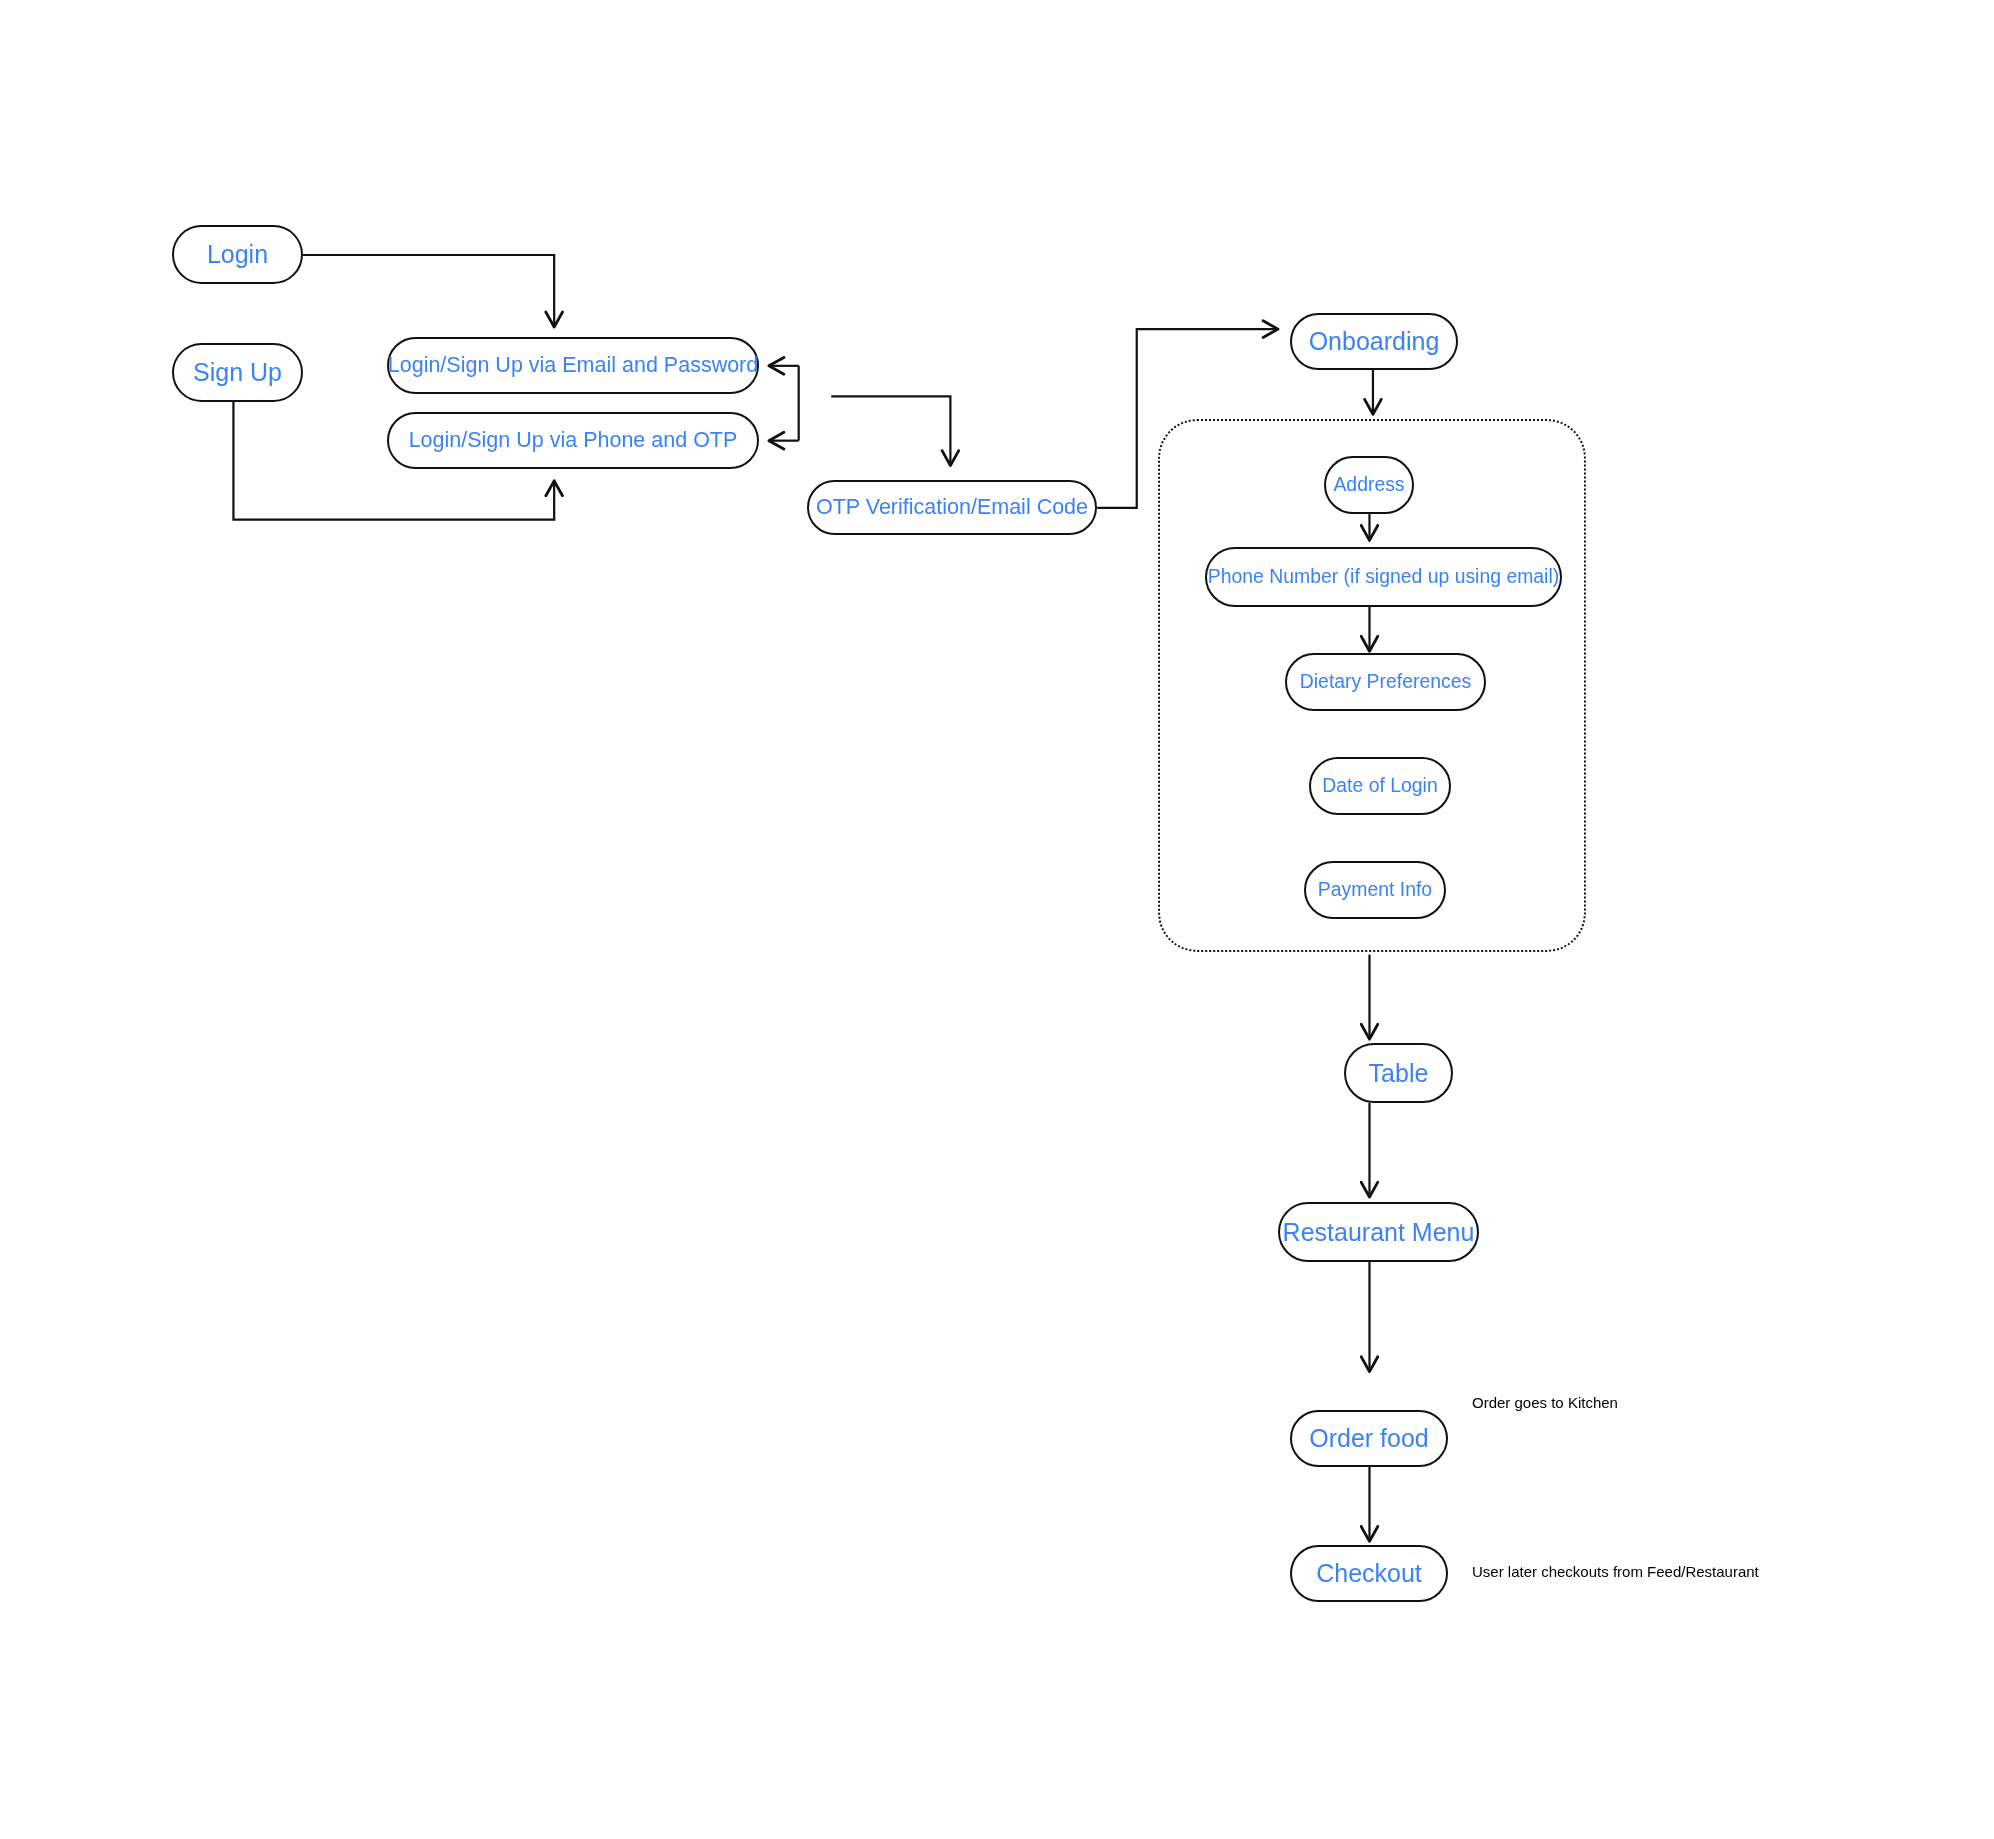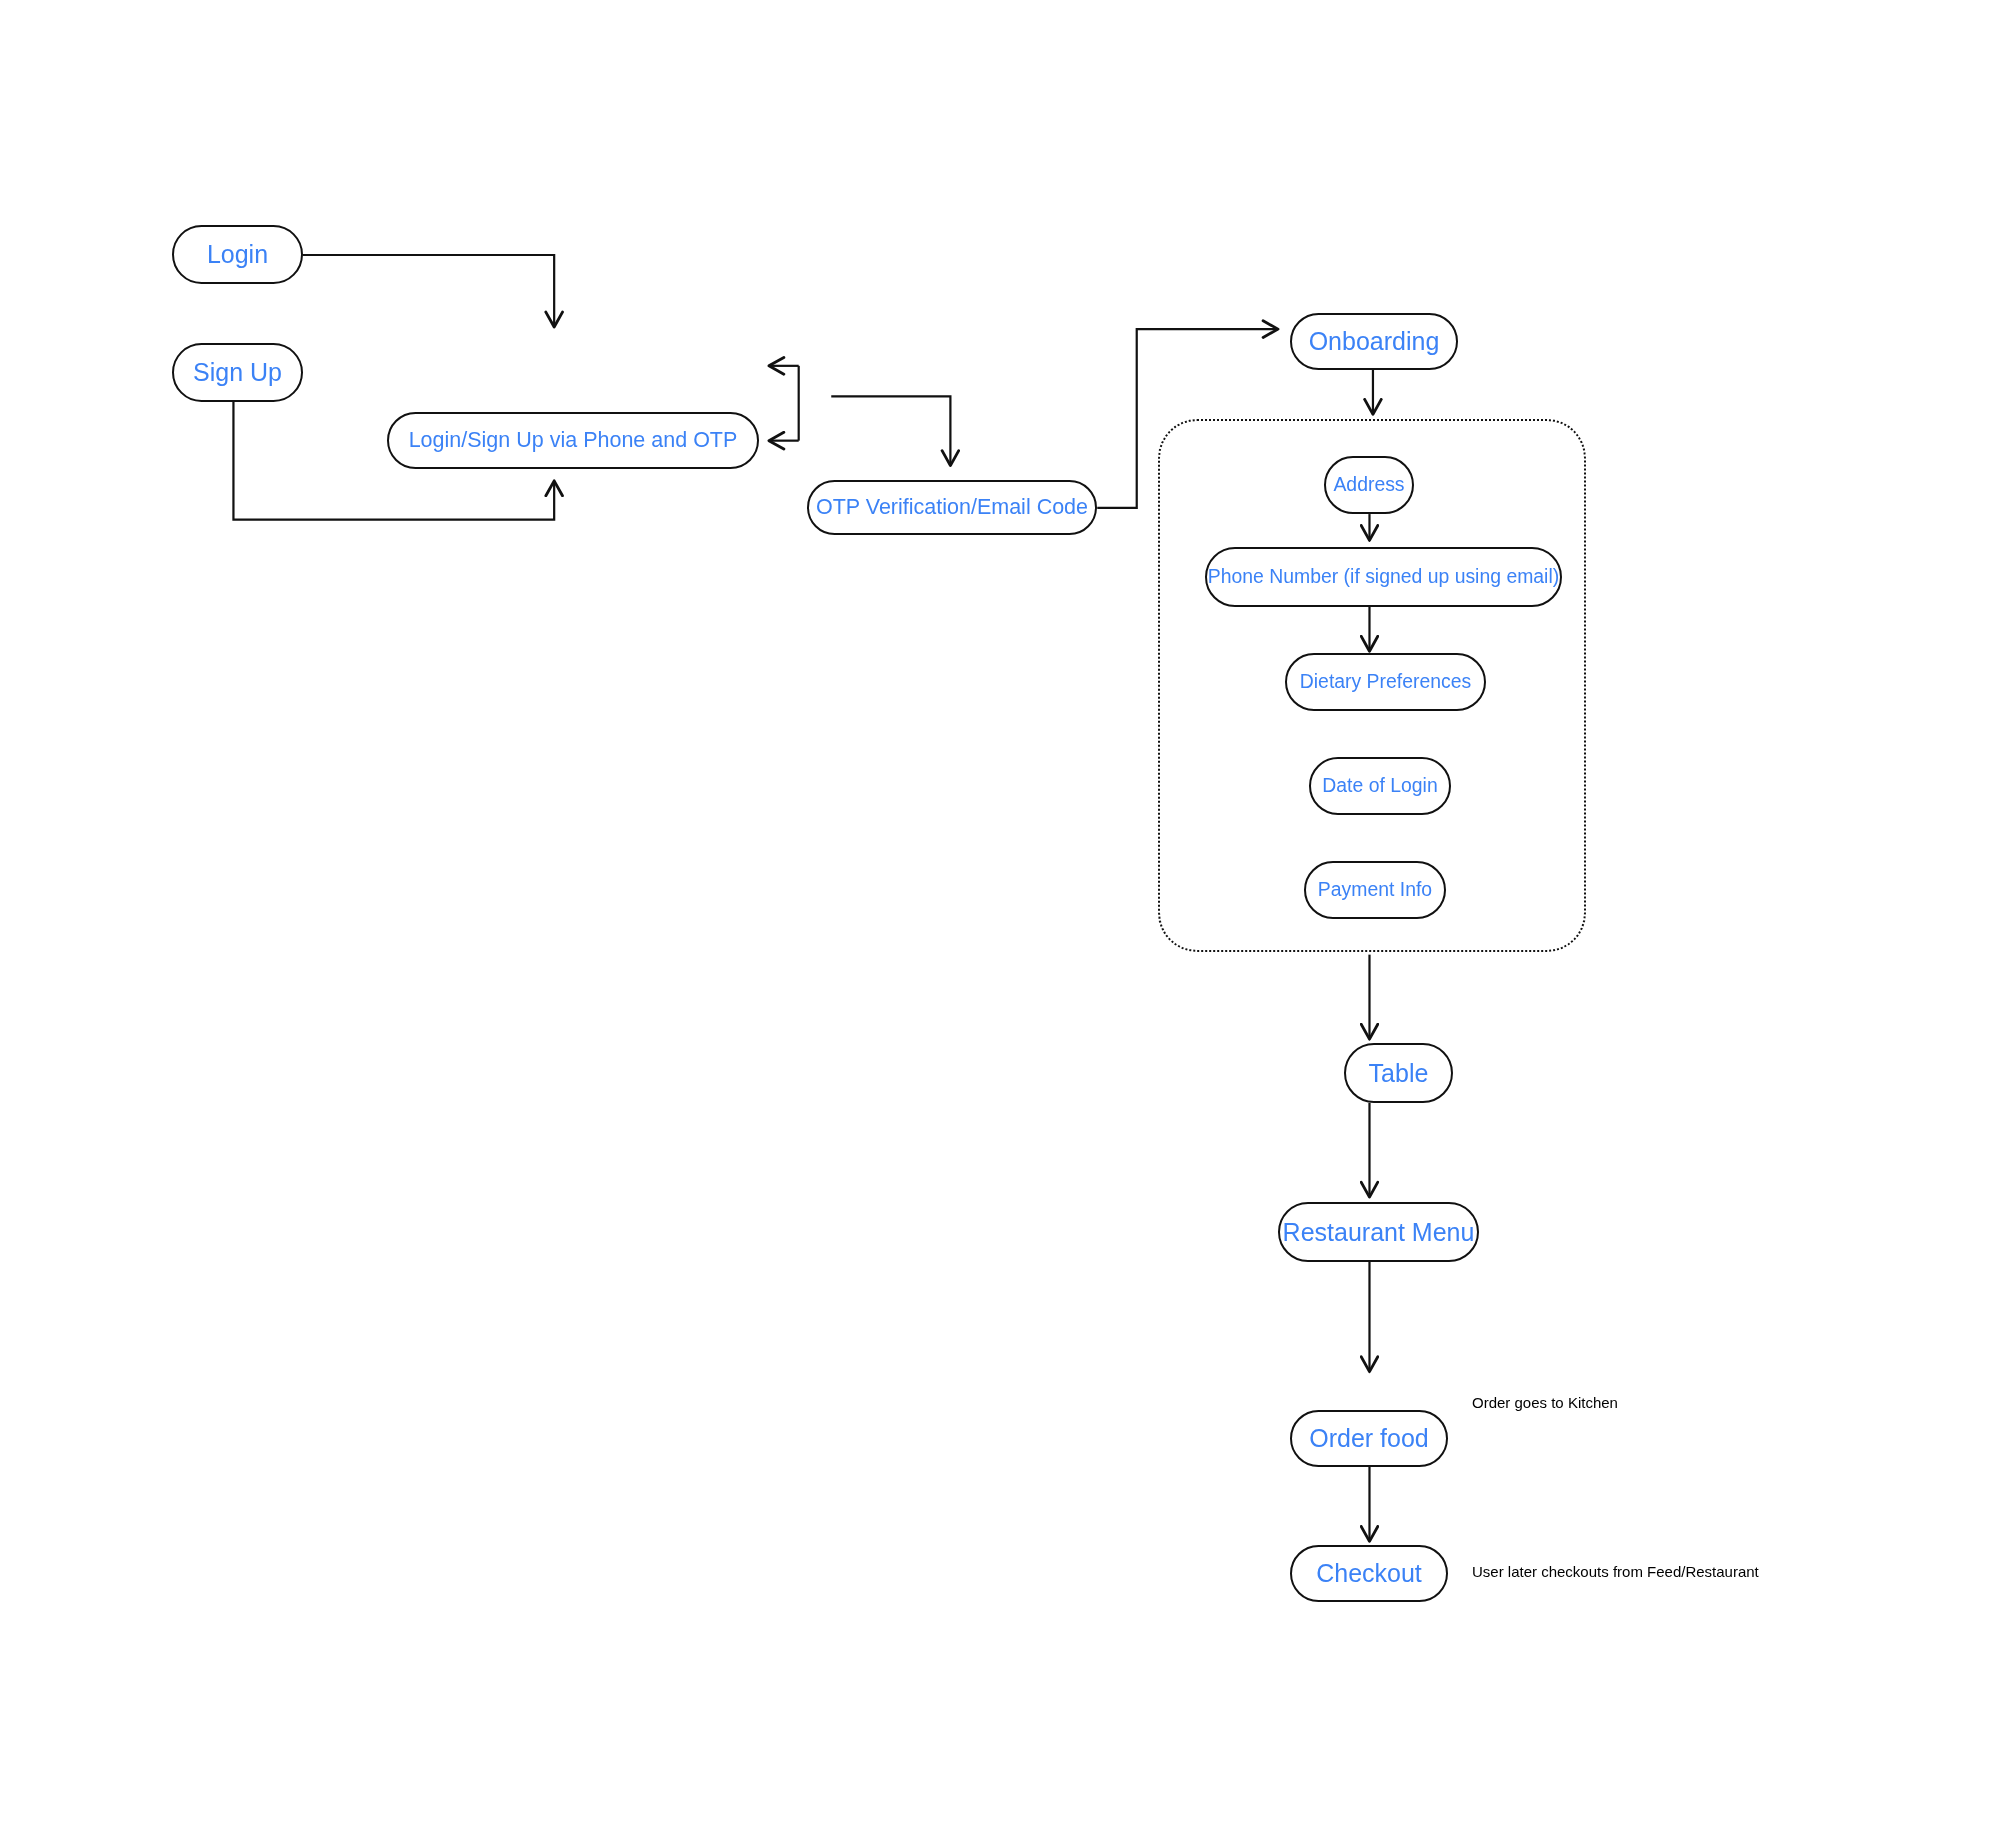--- a/index.html
+++ b/index.html
@@ -117,20 +117,23 @@
   <div class="group-box" style="left:1158px; top:419px; width:428px; height:533px;"></div>
 
   <div class="node size-lg" style="left:172px; top:225px; width:131px; height:59px;">
     <span class="node-label">Login</span>
   </div>
 
   <div class="node size-lg" style="left:172px; top:343px; width:131px; height:59px;">
     <span class="node-label">Sign Up</span>
   </div>
 
+  <div class="node size-md" style="left:387px; top:337px; width:372px; height:57px;">
+    <span class="node-label">Login/Sign Up via Email and Password</span>
+  </div>
 
   <div class="node size-md" style="left:387px; top:412px; width:372px; height:57px;">
     <span class="node-label">Login/Sign Up via Phone and OTP</span>
   </div>
 
   <div class="node size-md" style="left:807px; top:480px; width:290px; height:55px;">
     <span class="node-label">OTP Verification/Email Code</span>
   </div>
 
   <div class="node size-lg" style="left:1290px; top:313px; width:168px; height:57px;">

